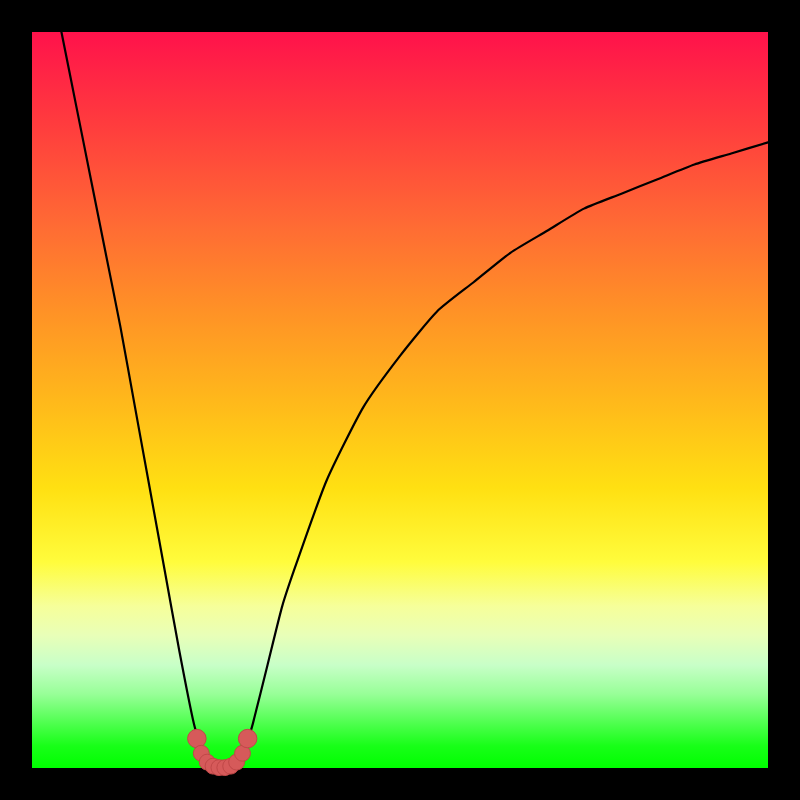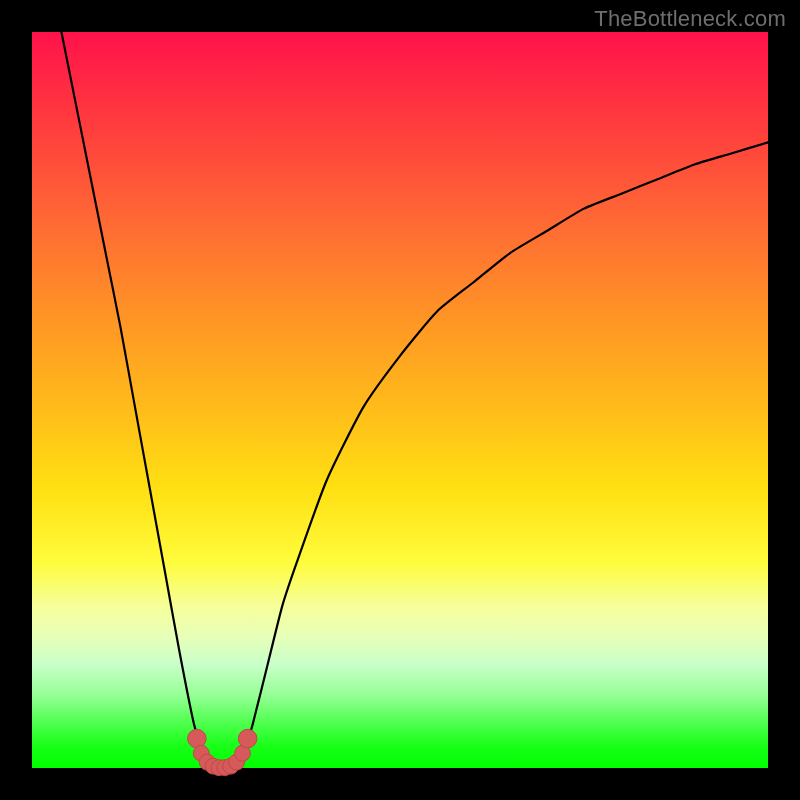--- a/index.html
+++ b/index.html
@@ -58,21 +58,20 @@
     left: 0;
     width: 736px;
     height: 736px;
     overflow: visible;
   }
 </style>
 </head>
 <body>
 
 <div class="frame">
-  <div class="watermark">TheBottleneck.com</div>
   <div class="plot-area">
     <svg class="curve-layer" viewBox="0 0 736 736">
       <g id="curve-group">
           <path d="M 29.44 0.00 C 30.91 7.36, 41.22 58.88, 44.16 73.60 C 47.10 88.32, 55.94 132.48, 58.88 147.20 C 61.82 161.92, 70.66 206.08, 73.60 220.80 C 76.54 235.52, 85.38 278.94, 88.32 294.40 C 91.26 309.86, 100.10 359.17, 103.04 375.36 C 105.98 391.55, 114.82 440.13, 117.76 456.32 C 120.70 472.51, 129.54 521.09, 132.48 537.28 C 135.42 553.47, 144.26 602.78, 147.20 618.24 C 150.14 633.70, 159.34 680.80, 161.92 691.84 C 164.50 702.88, 171.86 724.96, 172.96 728.64 C 174.06 732.32, 172.22 728.05, 172.96 728.64 C 173.70 729.23, 178.85 733.79, 180.32 734.53 C 181.79 735.26, 186.21 735.85, 187.68 736.00 C 189.15 736.15, 193.57 736.15, 195.04 736.00 C 196.51 735.85, 200.93 735.26, 202.40 734.53 C 203.87 733.79, 209.02 729.23, 209.76 728.64 C 210.50 728.05, 208.66 732.32, 209.76 728.64 C 210.86 724.96, 218.22 701.41, 220.80 691.84 C 223.38 682.27, 232.58 644.74, 235.52 632.96 C 238.46 621.18, 247.30 584.38, 250.24 574.08 C 253.18 563.78, 260.54 542.43, 264.96 529.92 C 269.38 517.41, 287.78 464.42, 294.40 448.96 C 301.02 433.50, 323.84 387.87, 331.20 375.36 C 338.56 362.85, 360.64 333.41, 368.00 323.84 C 375.36 314.27, 397.44 287.04, 404.80 279.68 C 412.16 272.32, 434.24 256.13, 441.60 250.24 C 448.96 244.35, 471.04 225.95, 478.40 220.80 C 485.76 215.65, 507.84 203.14, 515.20 198.72 C 522.56 194.30, 544.64 180.32, 552.00 176.64 C 559.36 172.96, 581.44 164.86, 588.80 161.92 C 596.16 158.98, 618.24 150.14, 625.60 147.20 C 632.96 144.26, 655.04 135.06, 662.40 132.48 C 669.76 129.90, 691.84 123.65, 699.20 121.44 C 706.56 119.23, 732.32 111.50, 736.00 110.40" fill="none" stroke="#000000" stroke-width="2.2" stroke-linecap="round" stroke-linejoin="round"></path>
         </g>
       <g id="marker-group">
           <circle cx="164.86" cy="706.56" r="9.27" fill="#d65a5a" stroke="#c04848" stroke-width="1"></circle>
           <circle cx="169.28" cy="721.28" r="7.95" fill="#d65a5a" stroke="#c04848" stroke-width="1"></circle>
           <circle cx="175.17" cy="730.11" r="7.95" fill="#d65a5a" stroke="#c04848" stroke-width="1"></circle>
           <circle cx="181.06" cy="734.16" r="7.95" fill="#d65a5a" stroke="#c04848" stroke-width="1"></circle>

